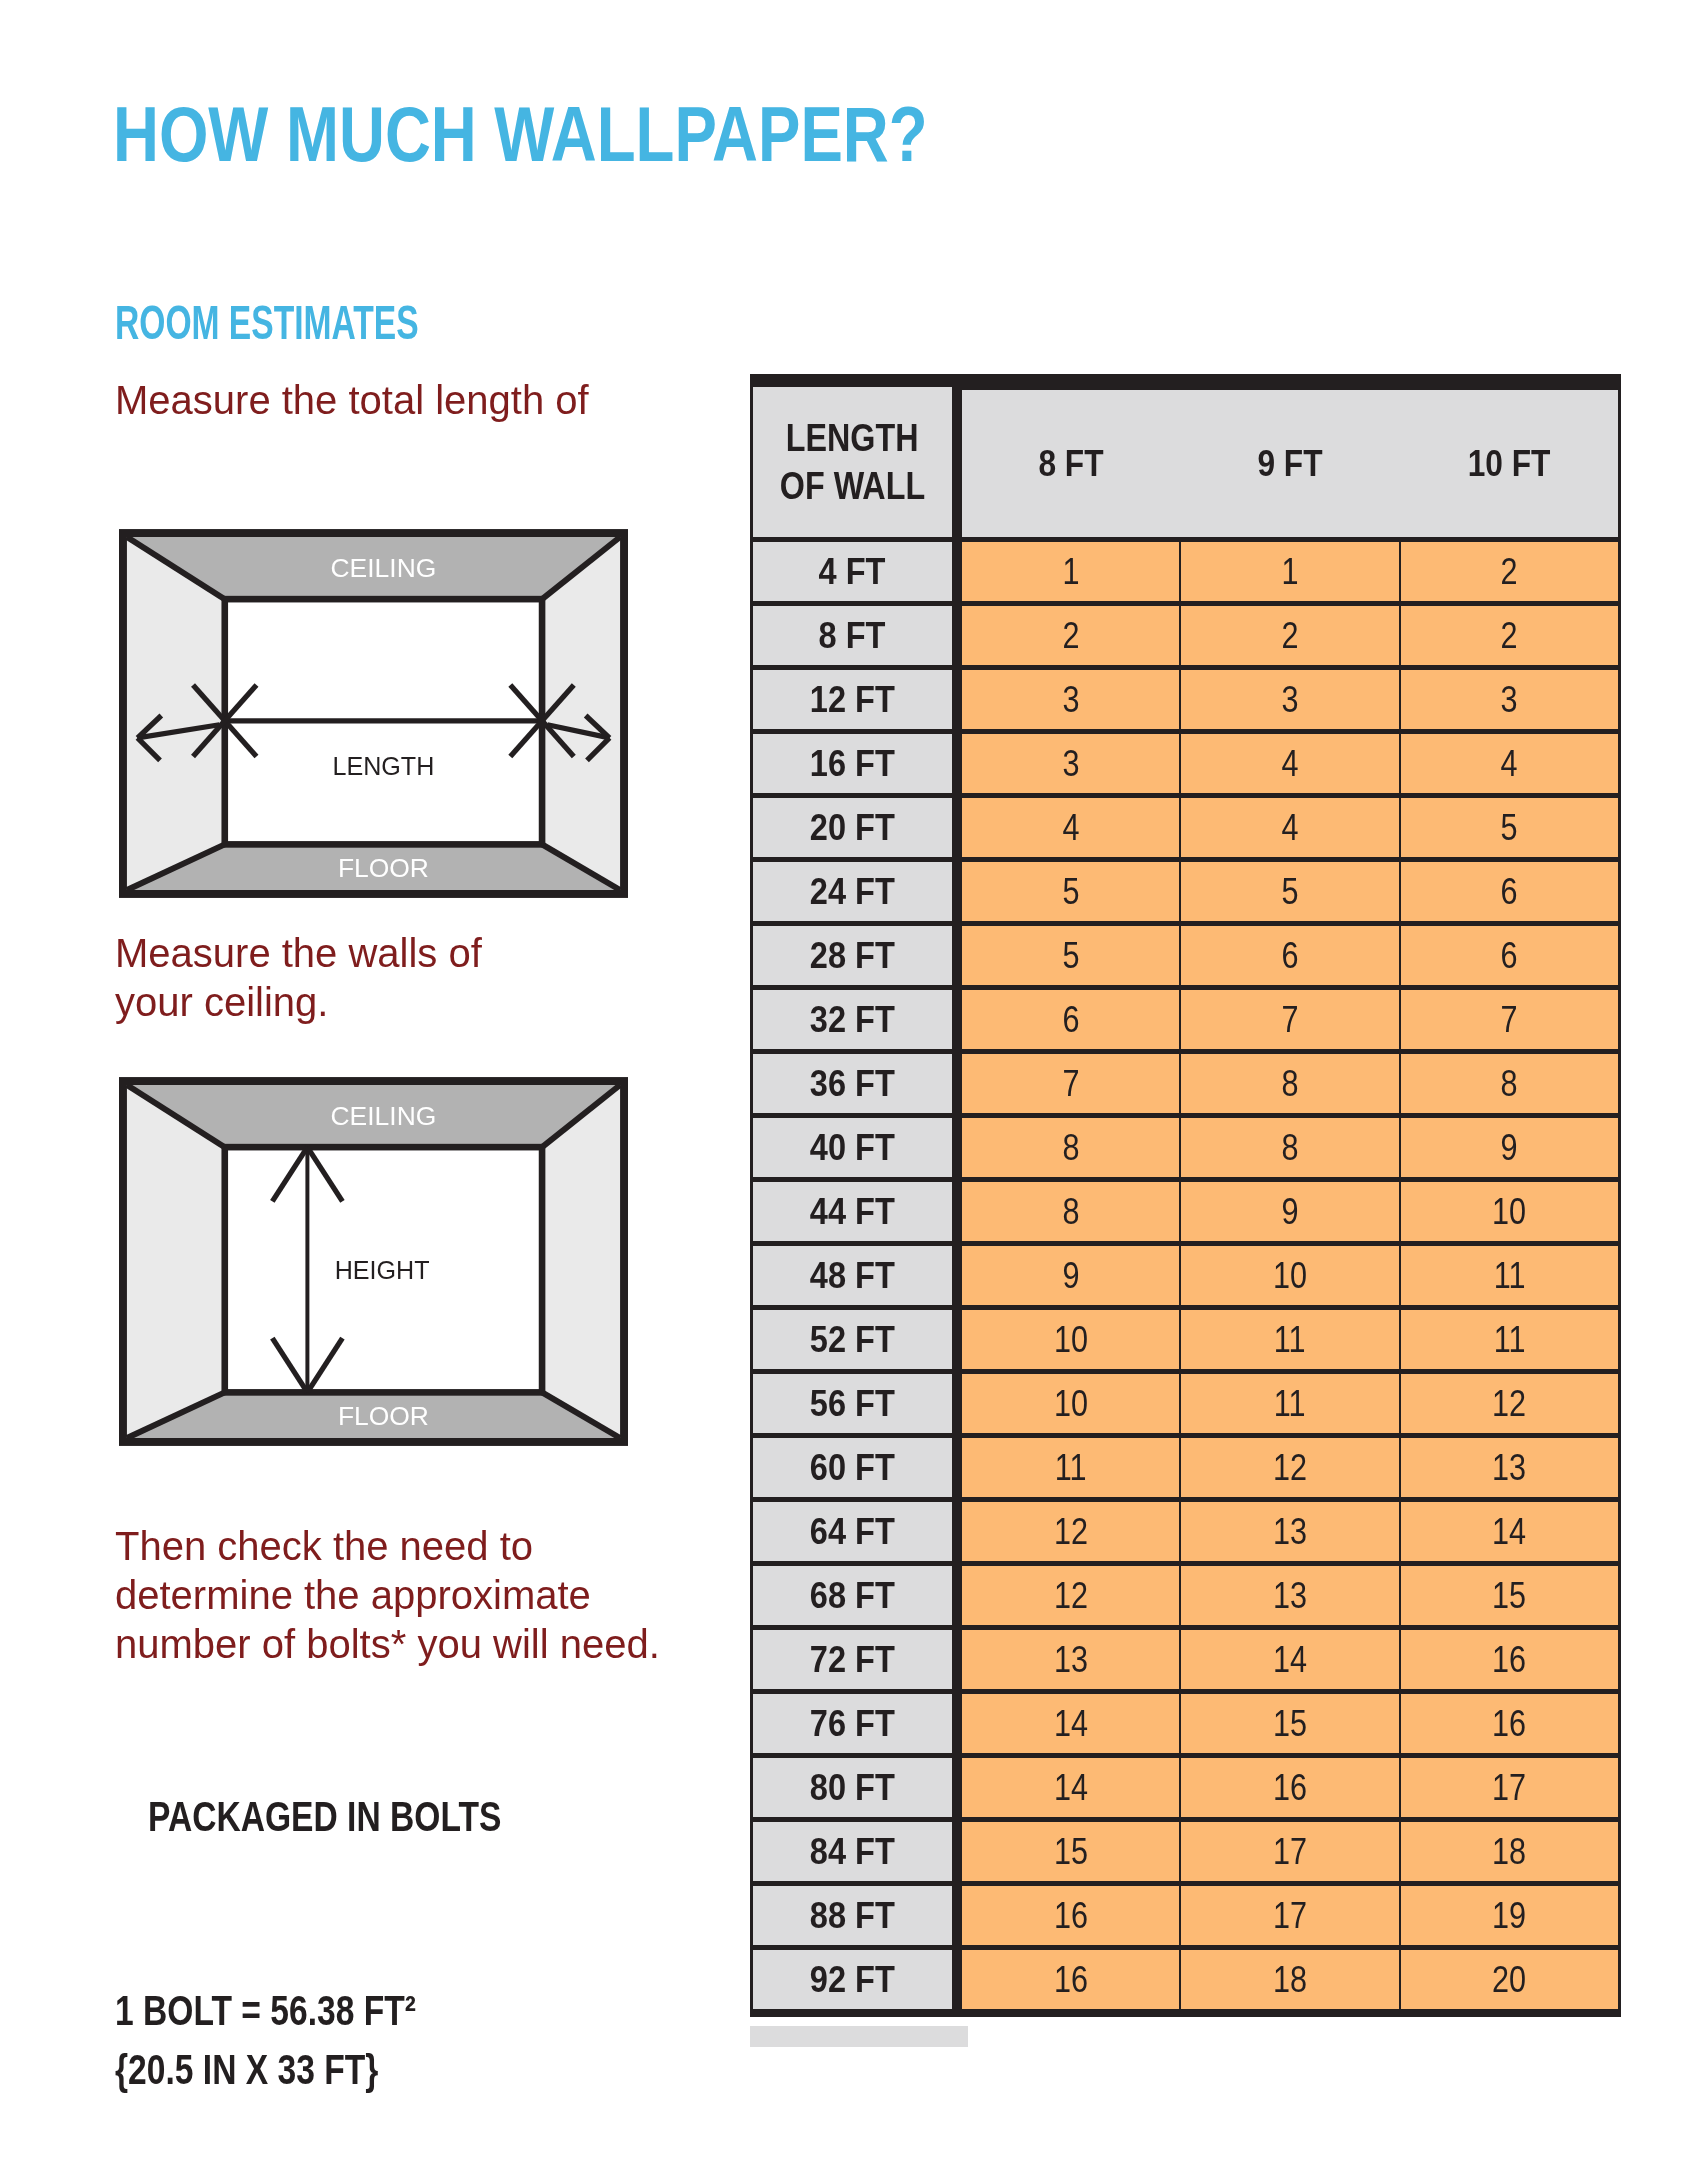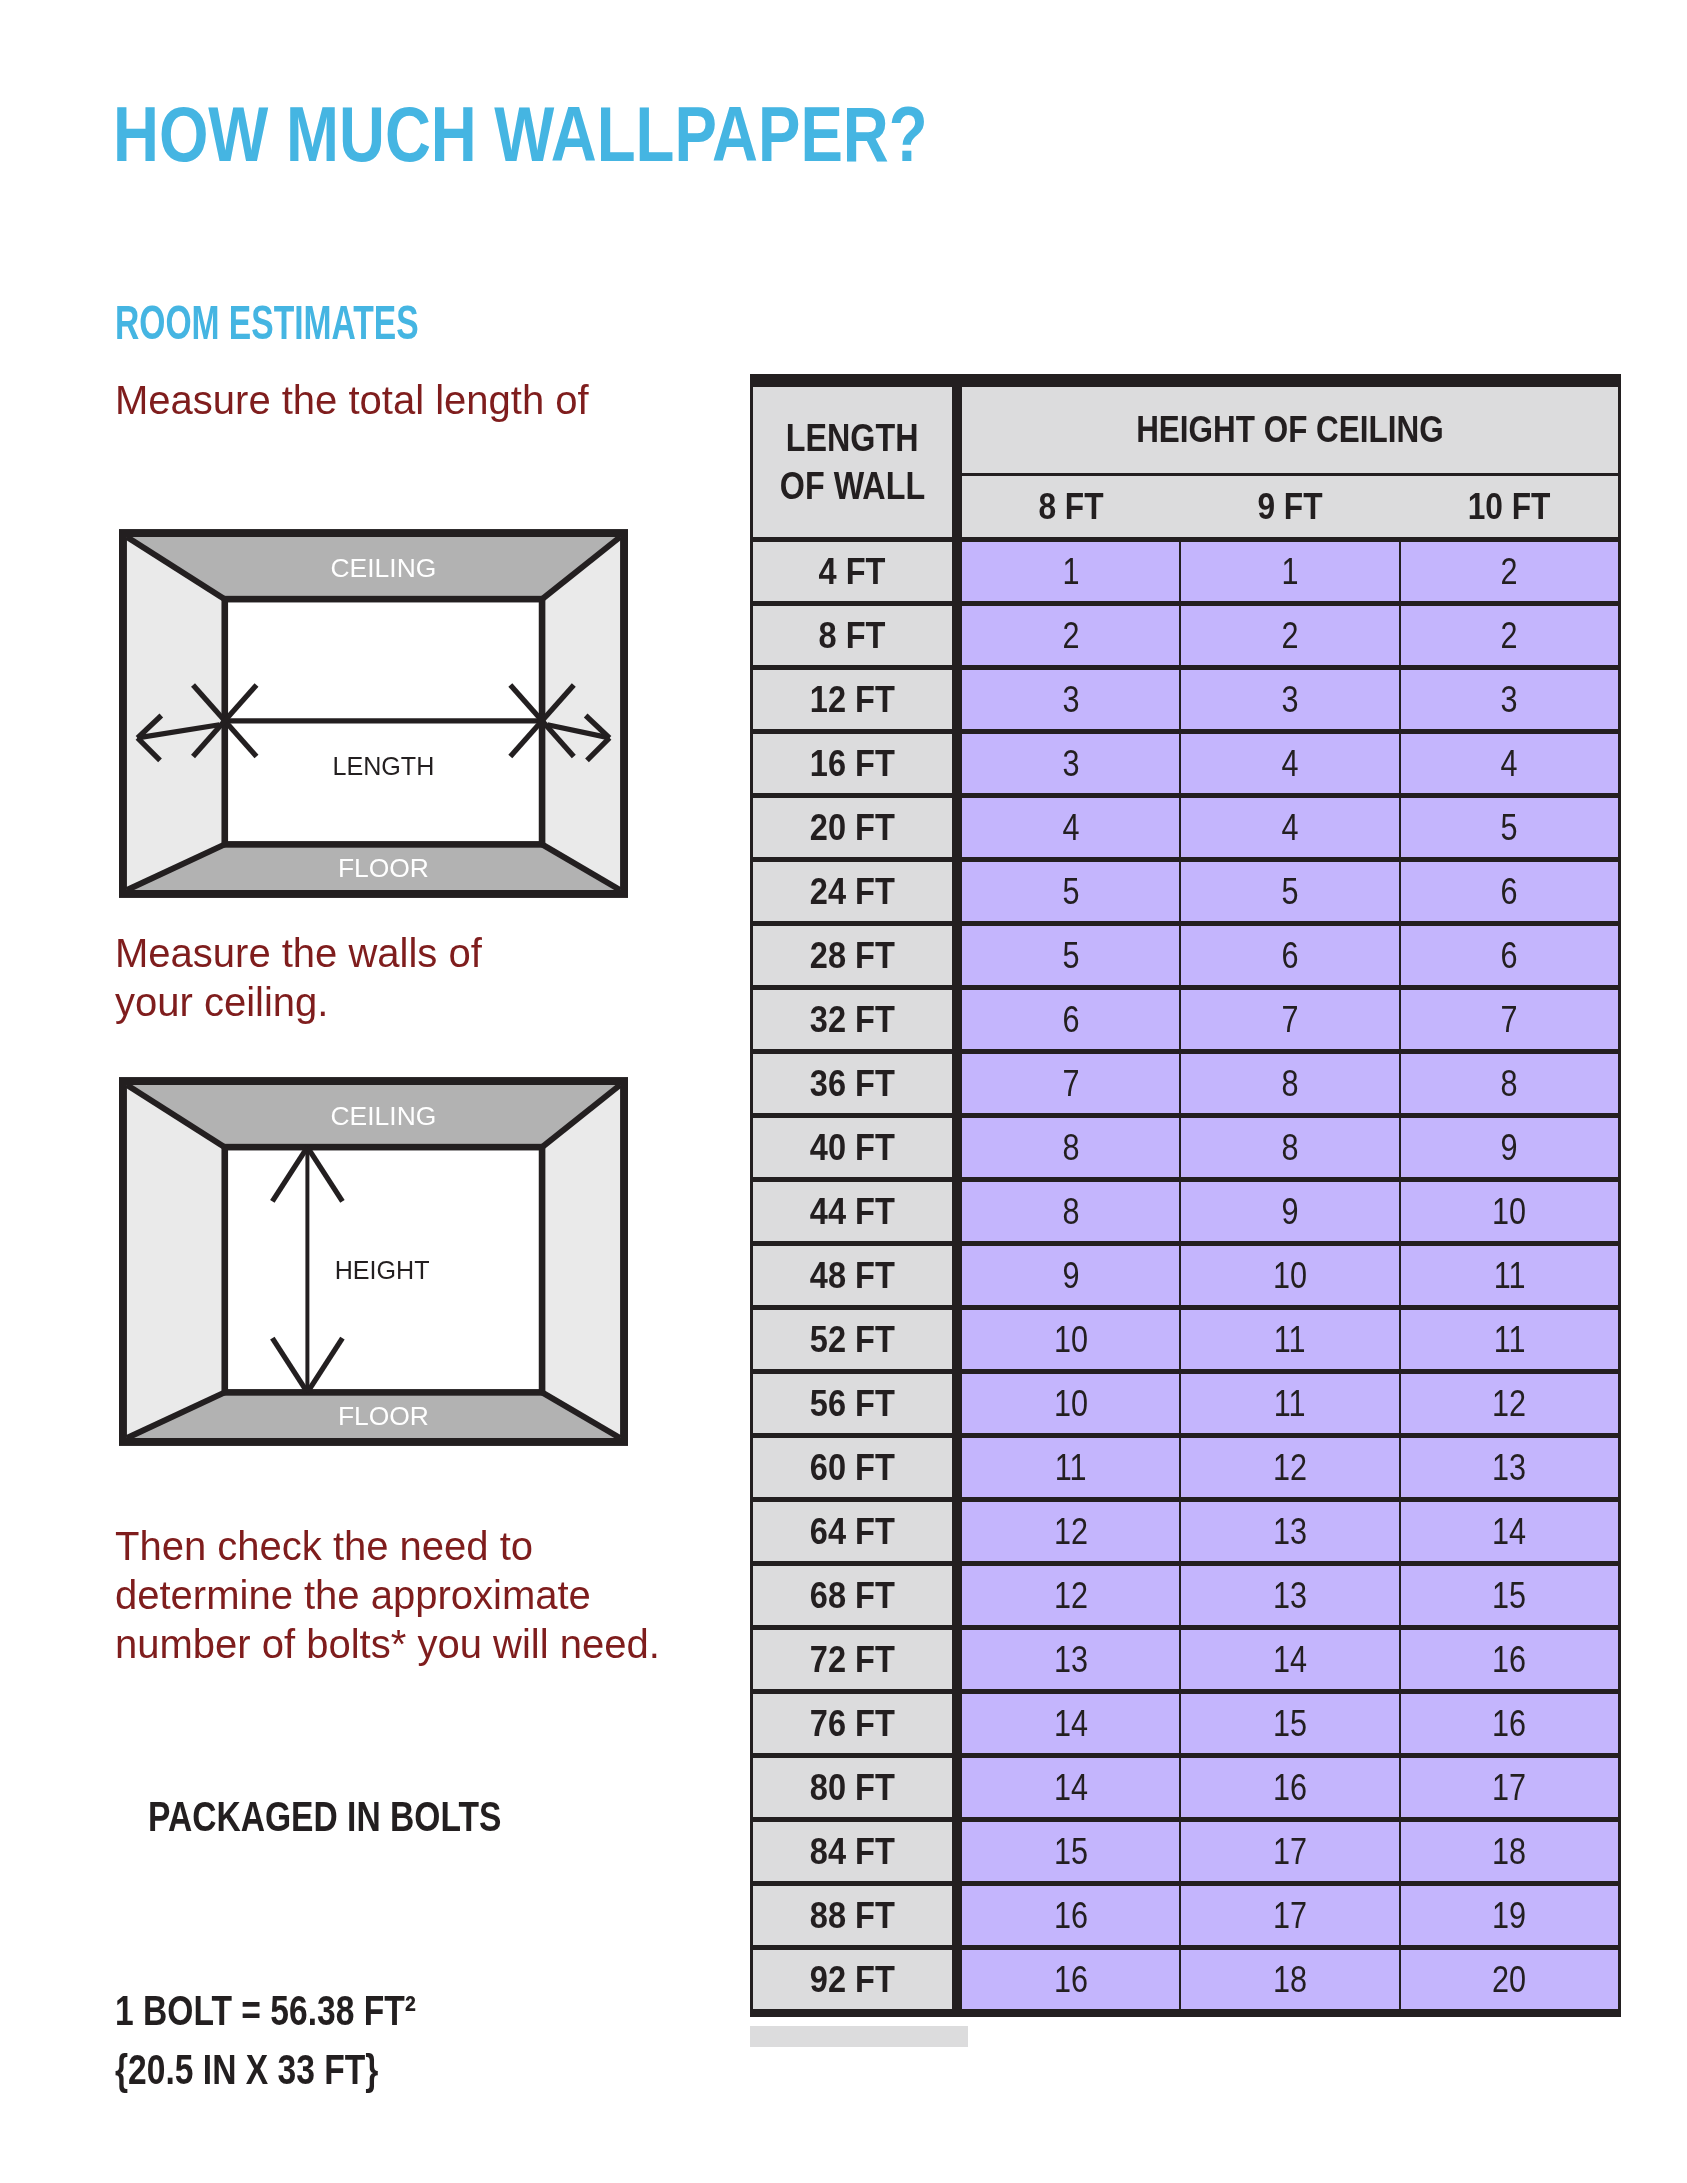--- a/index.html
+++ b/index.html
@@ -30,21 +30,21 @@
   .topbar { height:13.2px; background:#231f20; }
   .hrow { display:flex; height:155px; border-bottom:5.3px solid #231f20; background:#dcdcdd; }
   .hlbl { width:209px; border-right:10.6px solid #231f20; display:flex; flex-direction:column;
           justify-content:center; align-items:center; font-weight:bold; font-size:38px; line-height:48px; }
   .hright { flex:1; display:flex; flex-direction:column; }
   .hoc  { height:86px; display:flex; align-items:center; justify-content:center;
           font-weight:bold; font-size:37px; }
   .hsub { flex:1; border-top:3.3px solid #231f20; display:flex; }
   .hcol { flex:1; display:flex; align-items:center; justify-content:center; font-weight:bold; font-size:36px; }
 
-  .trow { display:flex; height:64px; border-bottom:5.3px solid #231f20; background:#c4b5fd; }
+  .trow { display:flex; height:64px; border-bottom:5.3px solid #231f20; background:#fdba74; }
   .trow:last-child { border-bottom:none; height:59px; }
   .trow .lbl { width:209px; background:#dcdcdd; border-right:10.6px solid #231f20;
                display:flex; align-items:center; justify-content:center; font-weight:bold; font-size:37px; }
   .trow .cell { flex:1; display:flex; align-items:center; justify-content:center; font-size:36px; }
   .trow .cell + .cell { border-left:2.6px solid #231f20; }
 
   .stub { left:730px; top:2026px; width:218px; height:21px; background:#dcdcdd; }
 
   svg text { font-family:"Liberation Sans", sans-serif; }
 </style>
@@ -145,23 +145,20 @@
 
 
   <div id="bolt-table">
     <div class="topbar"></div>
     <div class="hrow">
       <div class="hlbl">
         <div><span class="cx85">LENGTH</span></div>
         <div><span class="cx85">OF WALL</span></div>
       </div>
       <div class="hright">
-        <div class="hoc">
-          <span class="cx85">HEIGHT OF CEILING</span>
-        </div>
         <div class="hsub">
           <div class="hcol">
               <span class="cx88">8 FT</span>
             </div>
           <div class="hcol">
               <span class="cx88">9 FT</span>
             </div>
           <div class="hcol">
               <span class="cx88">10 FT</span>
             </div>

